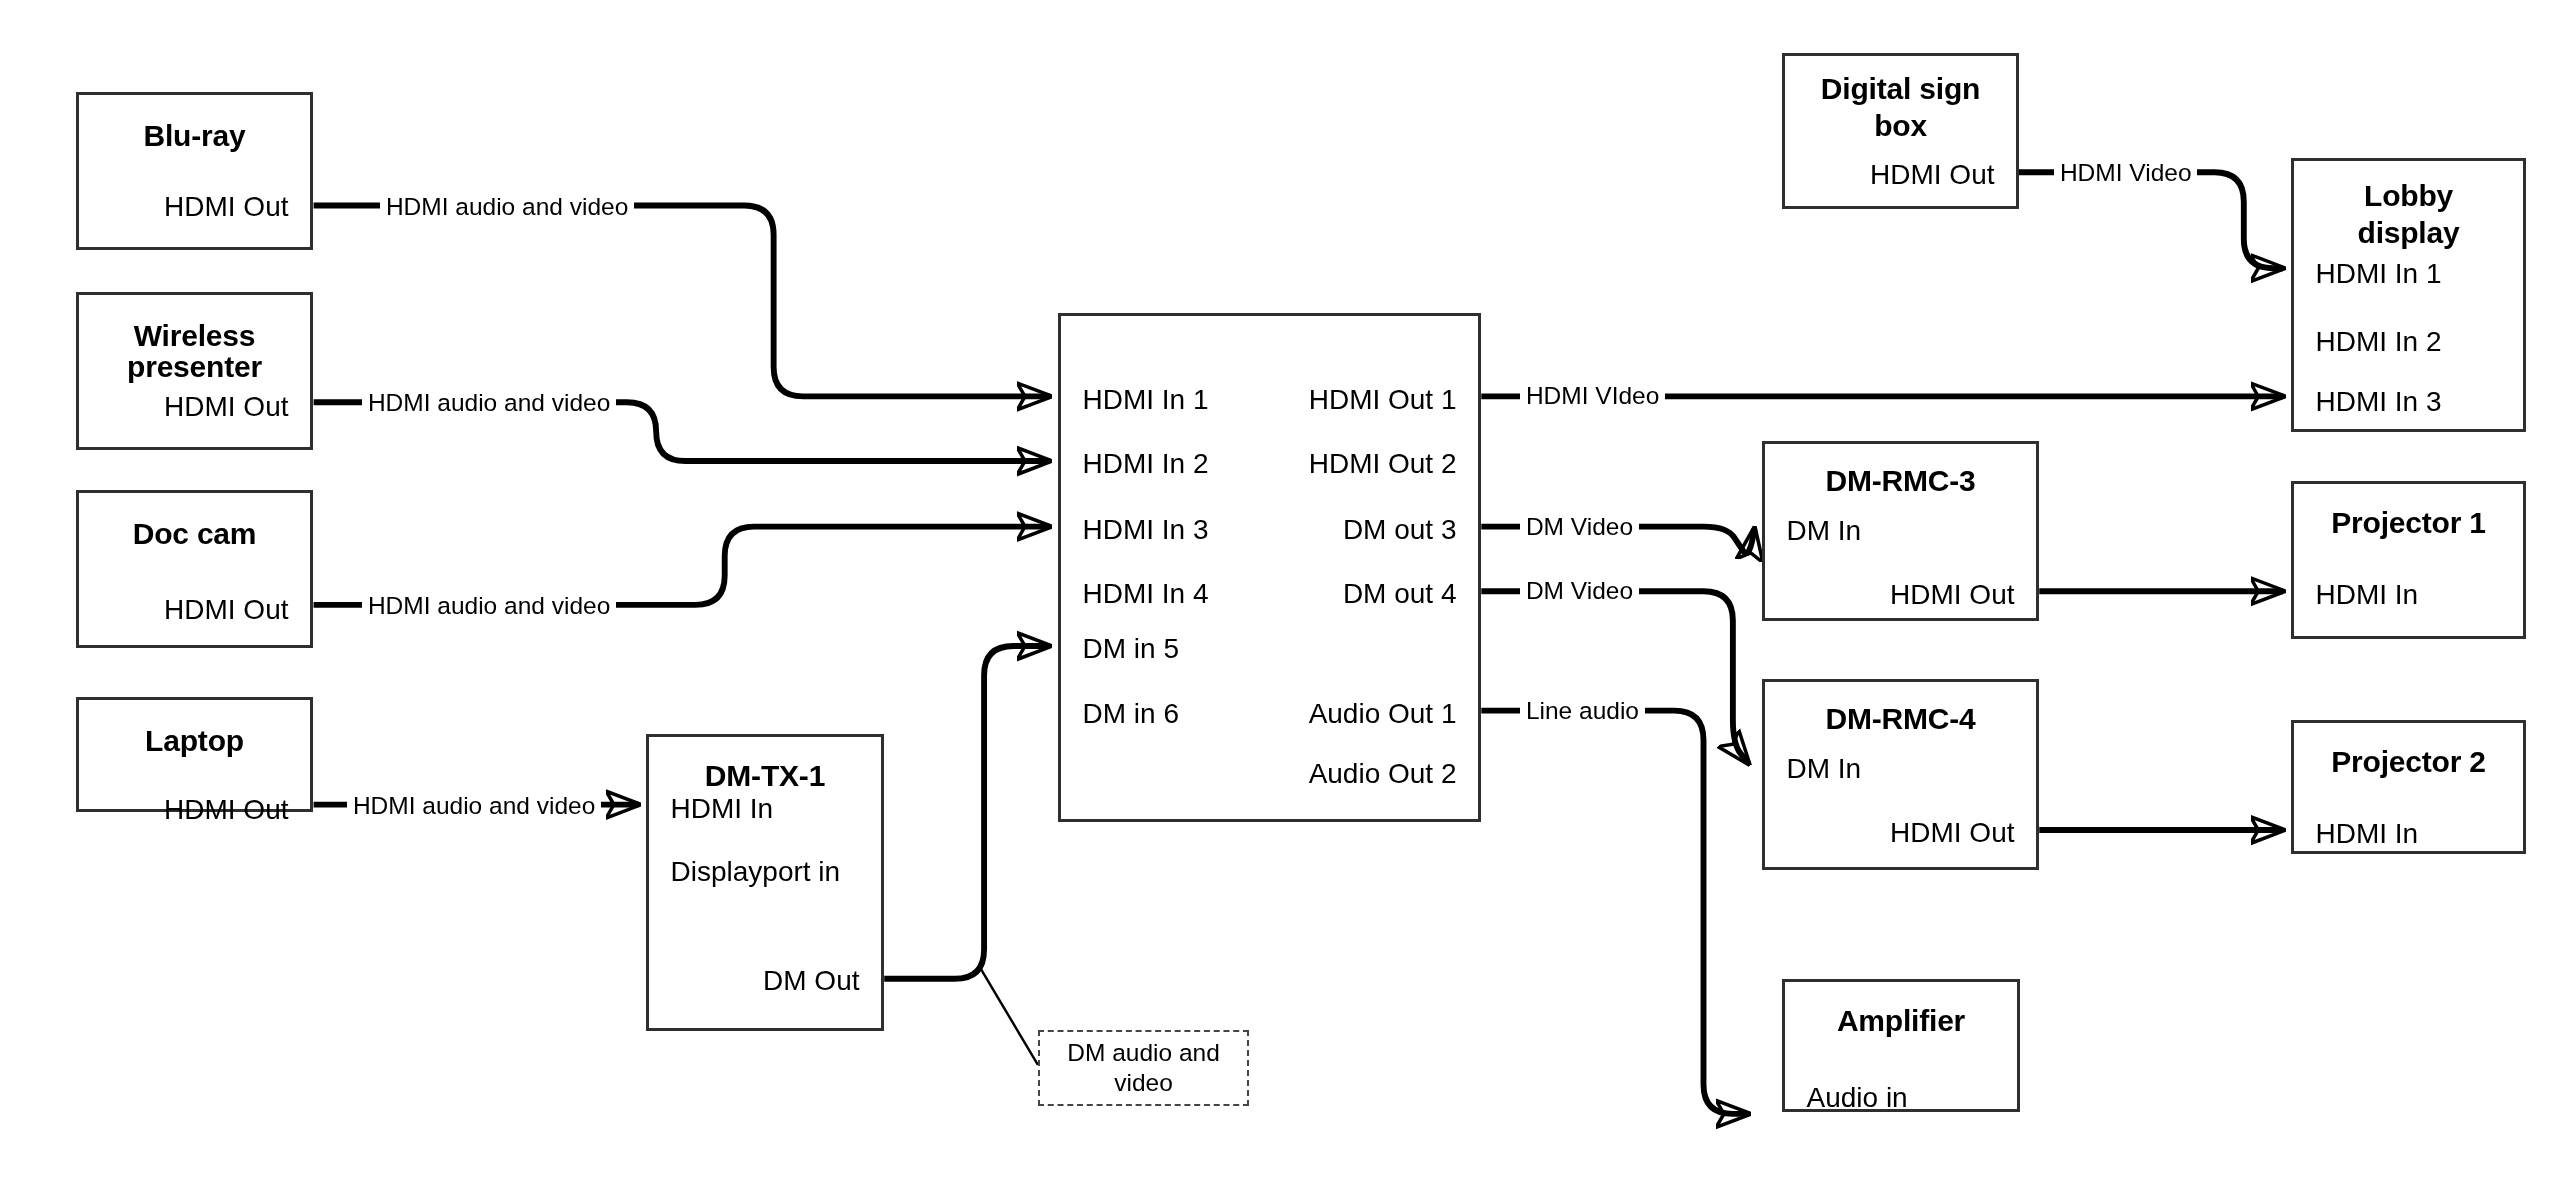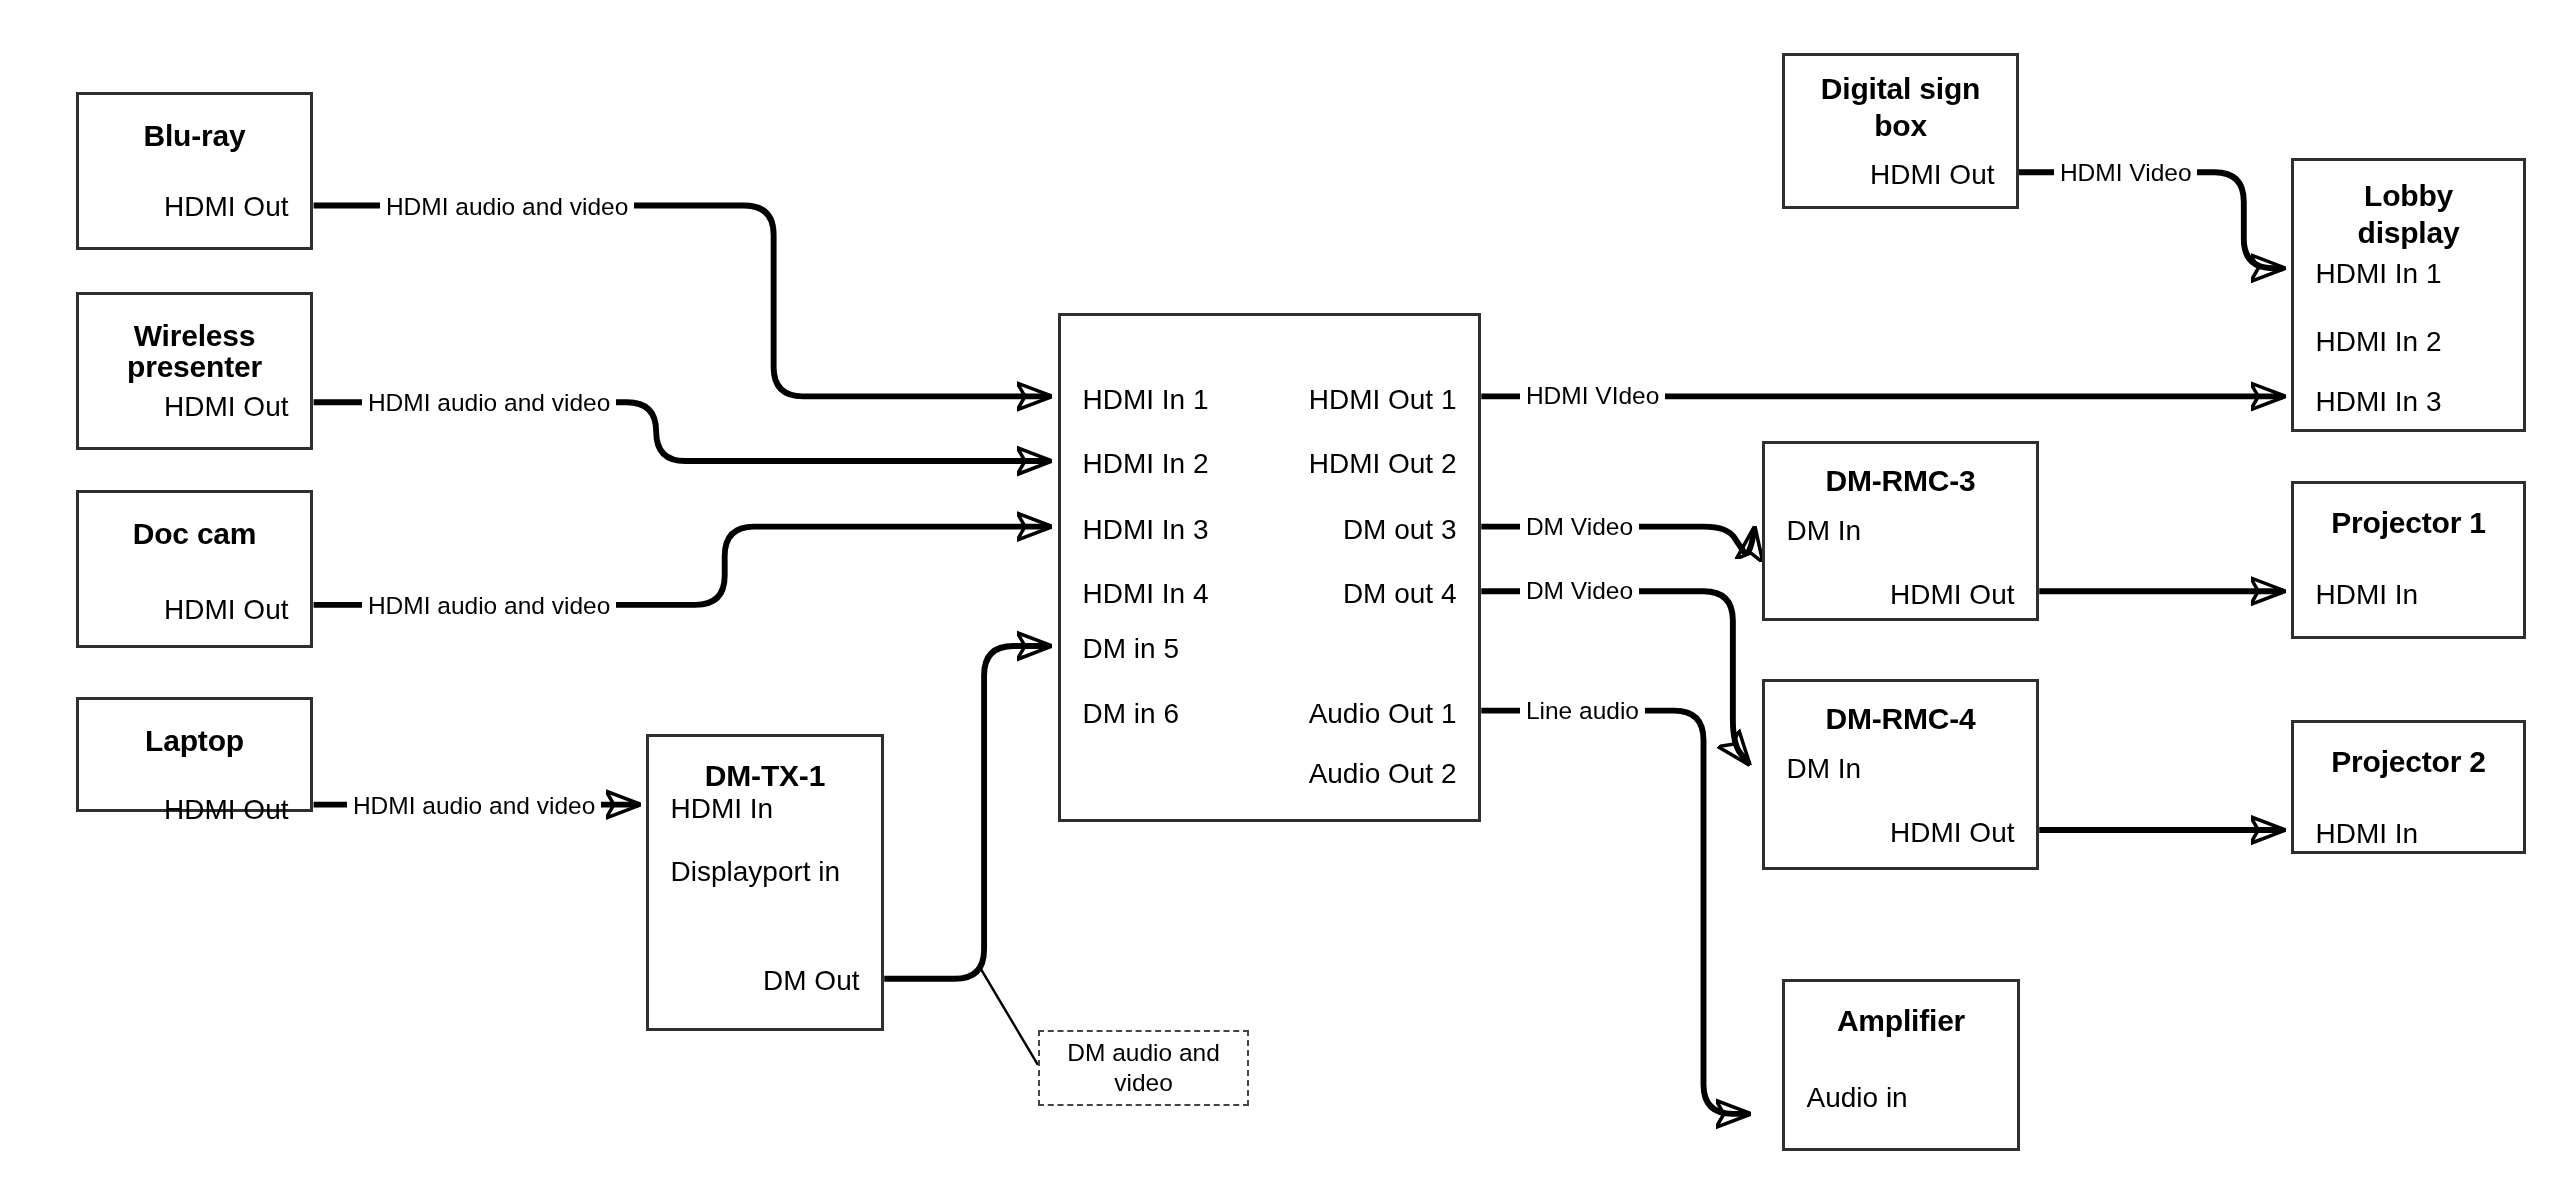--- a/index.html
+++ b/index.html
@@ -215,19 +215,19 @@
   <div class="node" style="left:2291px; top:481px; width:235px; height:158px;">
     <div class="node-title" style="top:19.6px;">Projector 1</div>
     <div class="port left" style="top:94px;">HDMI In</div>
   </div>
 
   <div class="node" style="left:2291px; top:720px; width:235px; height:134px;">
     <div class="node-title" style="top:19.6px;">Projector 2</div>
     <div class="port left" style="top:94px;">HDMI In</div>
   </div>
 
-  <div class="node" style="left:1782px; top:979px; width:238px; height:172px;">
+  <div class="node" style="left:1782px; top:979px; width:238px; height:133px;">
     <div class="node-title" style="top:19.6px;">Amplifier</div>
     <div class="port left" style="top:99px;">Audio in</div>
   </div>
 
 </div>
 
 
 </body></html>

